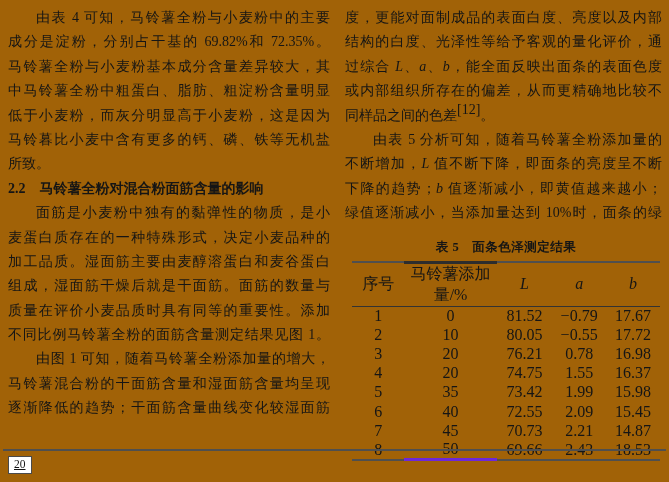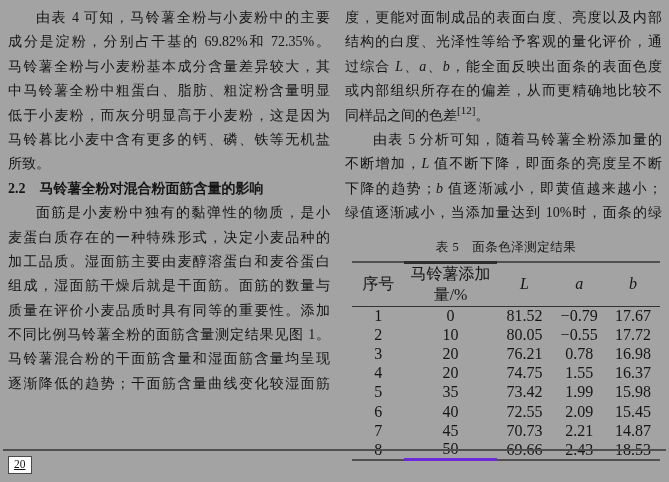--- a/index.html
+++ b/index.html
@@ -2,21 +2,21 @@
 <html><head>
 <meta charset="utf-8">
 <style>
   * { margin: 0; padding: 0; box-sizing: border-box; }
   html, body { width: 669px; height: 482px; background: #ffffff; overflow: hidden; }
   body {
     font-family: "Liberation Serif", "DejaVu Serif", serif;
     color: #151515;
     position: relative;
   }
-  .page { position: absolute; inset: 0; background: #a3a3a3; }
+  .page { position: absolute; inset: 0; background: #a16207; }
 
   .columns {
     position: absolute;
     top: 6px; left: 8px; right: 7px;
     display: flex;
     gap: 15px;
   }
   .col.left  { width: 322px; }
   .col.right { width: 317px; }
 
@@ -25,27 +25,27 @@
     line-height: 24.4px;
     height: 24.4px;
     overflow: hidden;
     text-align: justify;
     text-align-last: justify;
     white-space: normal;
   }
   .tline.end    { text-align: left; text-align-last: left; }
   .tline.indent { text-indent: 2em; }
   .tline.bold   { font-weight: bold; }
-  .tline sup    { font-size: 11px; line-height: 0; vertical-align: super; }
+  .tline sup    { font-size: 14px; line-height: 0; vertical-align: super; }
   .it           { font-style: italic; font-family: "Liberation Serif", serif; }
 
   .table-block { margin-top: 13px; margin-left: 7px; width: 308px; }
   .table-title {
     text-align: center;
-    font-weight: normal;
+    font-weight: bold;
     font-size: 12.5px;
     line-height: 16px;
     margin-bottom: 6px;
     letter-spacing: 0.5px;
     margin-top: 9px;
   }
   table.dtable {
     width: 100%;
     border-collapse: collapse;
     font-size: 16px;
@@ -102,20 +102,21 @@
         <div class="tline"><span>低于小麦粉，而灰分明显高于小麦粉，这是因为</span></div>
         <div class="tline"><span>马铃暮比小麦中含有更多的钙、磷、铁等无机盐</span></div>
         <div class="tline end"><span>所致。</span></div>
         <div class="tline end bold"><span>2.2　马铃薯全粉对混合粉面筋含量的影响</span></div>
         <div class="tline indent"><span>面筋是小麦粉中独有的黏弹性的物质，是小</span></div>
         <div class="tline"><span>麦蛋白质存在的一种特殊形式，决定小麦品种的</span></div>
         <div class="tline"><span>加工品质。湿面筋主要由麦醇溶蛋白和麦谷蛋白</span></div>
         <div class="tline"><span>组成，湿面筋干燥后就是干面筋。面筋的数量与</span></div>
         <div class="tline"><span>质量在评价小麦品质时具有同等的重要性。添加</span></div>
         <div class="tline"><span>不同比例马铃薯全粉的面筋含量测定结果见图 1。</span></div>
+        <div class="tline indent"><span>由图 1 可知，随着马铃薯全粉添加量的增大，</span></div>
         <div class="tline"><span>马铃薯混合粉的干面筋含量和湿面筋含量均呈现</span></div>
         <div class="tline"><span>逐渐降低的趋势；干面筋含量曲线变化较湿面筋</span></div>
       </div>
 
     <div class="col right">
       <div class="rtext">
           <div class="tline"><span>度，更能对面制成品的表面白度、亮度以及内部</span></div>
           <div class="tline"><span>结构的白度、光泽性等给予客观的量化评价，通</span></div>
           <div class="tline"><span>过综合 </span><span class="it">L</span><span>、</span><span class="it">a</span><span>、</span><span class="it">b</span><span>，能全面反映出面条的表面色度</span></div>
           <div class="tline"><span>或内部组织所存在的偏差，从而更精确地比较不</span></div>

